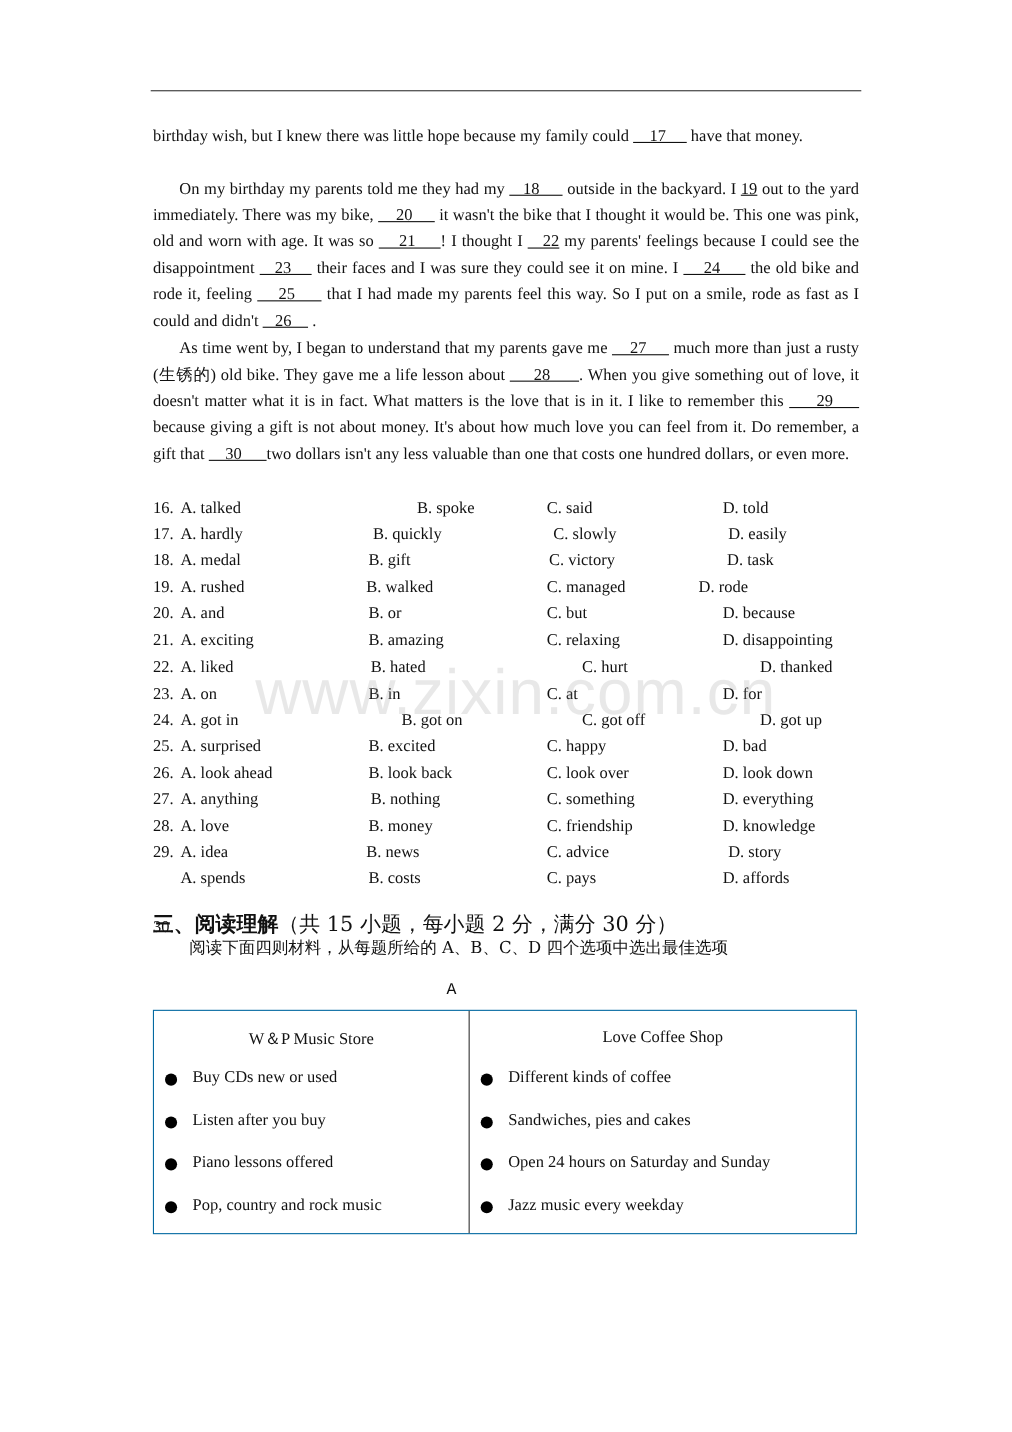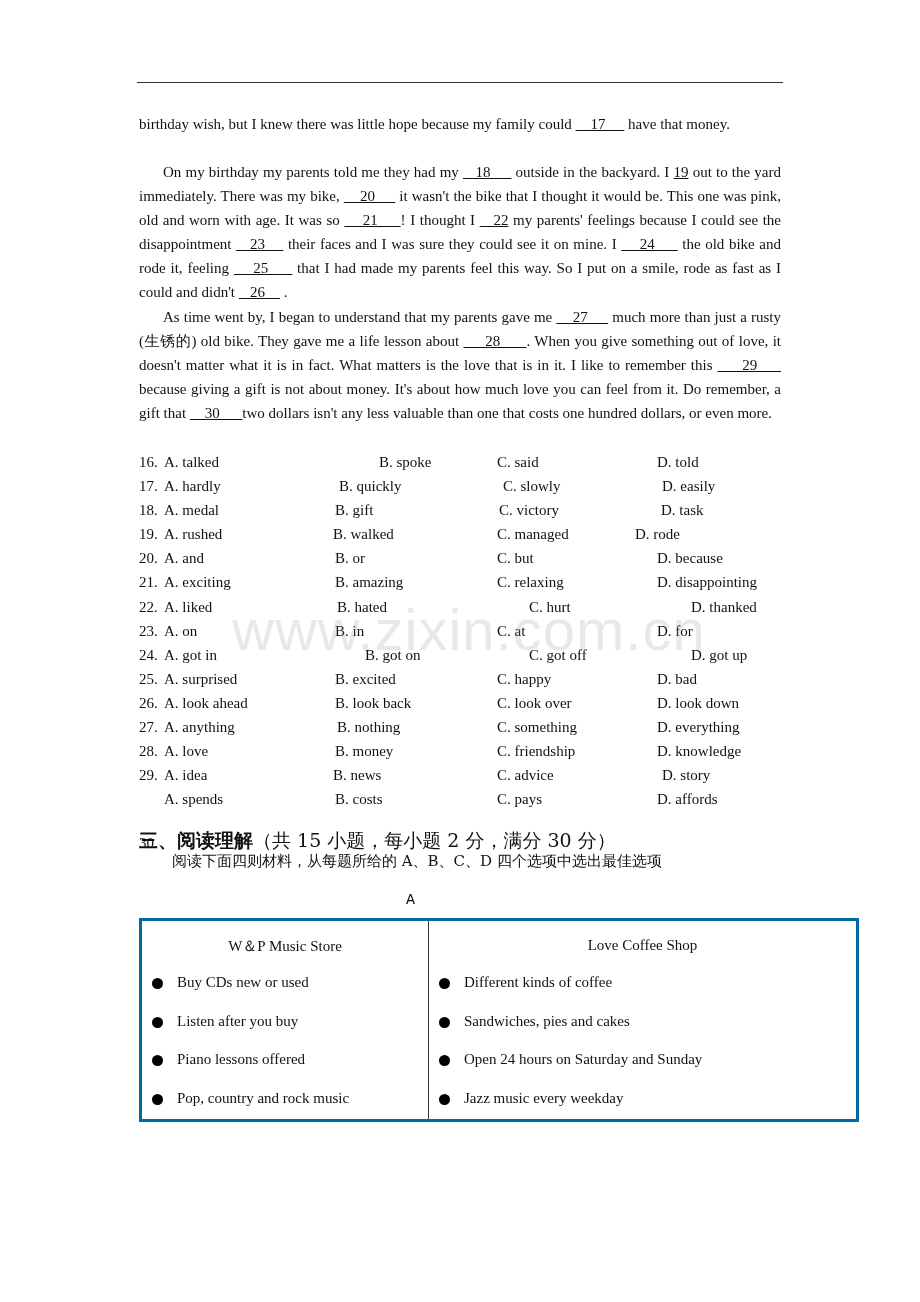--- a/index.html
+++ b/index.html
@@ -10,21 +10,21 @@
   .para p { margin: 0; }
   .para .indent { text-indent: 24px; }
   .blank { text-decoration: underline; white-space: pre; }
   .opts { position: absolute; left: 139px; top: 450px; width: 642px; font-size: 15px; }
   .opt-row { position: relative; height: 24.1px; line-height: 24.1px; }
   .opt { position: absolute; top: 0; white-space: nowrap; }
   .sec-head { position: absolute; left: 139px; top: 830px; font-size: 19px; line-height: 20px; font-family: "DejaVu Serif", serif; }
   .sec-head b { font-weight: bold; }
   .sec-sub { position: absolute; left: 172px; top: 851px; font-size: 15px; line-height: 20px; font-family: "DejaVu Serif", serif; }
   .passage-label { position: absolute; left: 406px; top: 892px; font-size: 15px; font-family: "Liberation Mono", monospace; }
-  .ad-table { position: absolute; left: 139px; top: 918px; width: 720px; height: 204px; border: 3px solid #0369a1; display: flex; box-sizing: border-box; }
+  .ad-table { position: absolute; left: 139px; top: 918px; width: 640px; height: 204px; border: 1px solid #0369a1; display: flex; box-sizing: border-box; }
   .ad-col { position: relative; box-sizing: border-box; height: 100%; }
   .ad-col.left { width: 287px; border-right: 1px solid #333; }
   .ad-col.right { flex: 1; }
   .ad-title { position: absolute; top: 16px; left: 0; right: 0; text-align: center; font-size: 15px; }
   .ad-list { position: absolute; top: 53px; left: 0; right: 0; }
   .ad-item { height: 38.7px; display: flex; align-items: flex-start; font-size: 15px; }
   .bullet { width: 11px; height: 11px; background: #000; border-radius: 50%; margin: 4px 14px 0 10px; flex-shrink: 0; }
   .watermark { position: absolute; left: 232px; top: 596px; font-family: "Liberation Sans", sans-serif; font-size: 58px; color: rgba(150,150,150,0.22); letter-spacing: 1px; pointer-events: none; }
 </style>
 </head>

